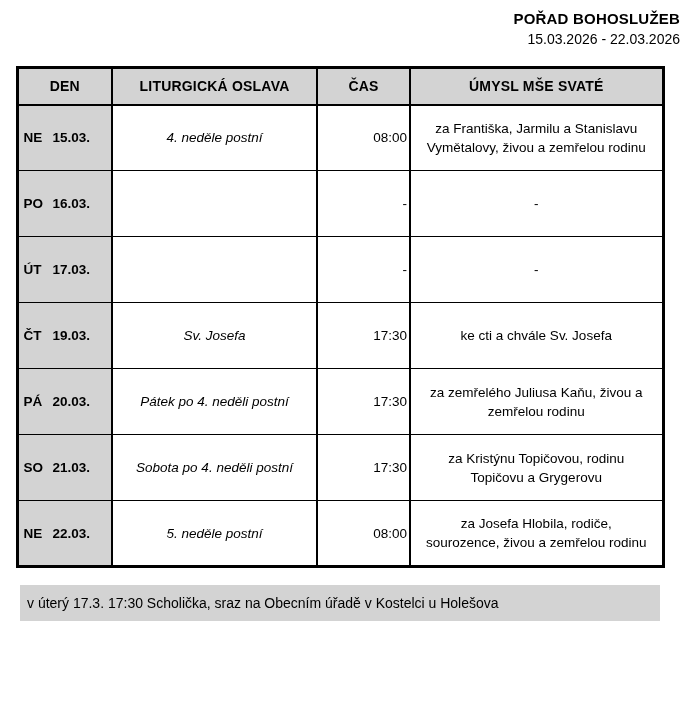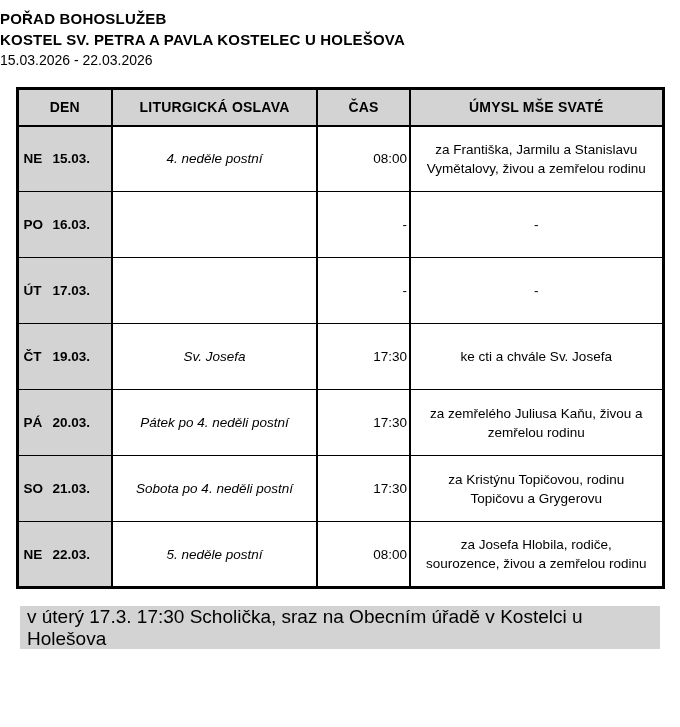--- a/index.html
+++ b/index.html
@@ -12,21 +12,21 @@
   }
   .page {
     position: relative;
     width: 680px;
     height: 727px;
     background: #ffffff;
     overflow: hidden;
   }
   .titles {
     padding-top: 8px;
-    text-align: left;
+    text-align: right;
   }
   .title-line {
     font-size: 15px;
     font-weight: bold;
     line-height: 21px;
     letter-spacing: 0.2px;
   }
   .date-line {
     font-size: 14px;
     font-weight: normal;
@@ -89,36 +89,35 @@
     padding: 0 2px;
   }
   td.intention-cell {
     text-align: center;
     padding: 2px 12px;
     line-height: 19px;
   }
   .footer-note {
     margin: 17px 0 0 20px;
     width: 640px;
-    height: 43px;
+    height: 36px;
     background: #d3d3d3;
     display: flex;
     align-items: center;
     padding-left: 7px;
-    font-size: 19px;
+    font-size: 14px;
   }
 </style>
 </head>
 <body>
 
 <div class="page">
 
   <div class="titles">
     <div class="title-line">POŘAD BOHOSLUŽEB</div>
-    <div class="title-line">KOSTEL SV. PETRA A PAVLA KOSTELEC U HOLEŠOVA</div>
     <div class="date-line">15.03.2026 - 22.03.2026</div>
   </div>
 
   <table class="schedule">
     <colgroup>
       <col style="width:95px">
       <col style="width:205px">
       <col style="width:93px">
       <col style="width:253px">
     </colgroup>

